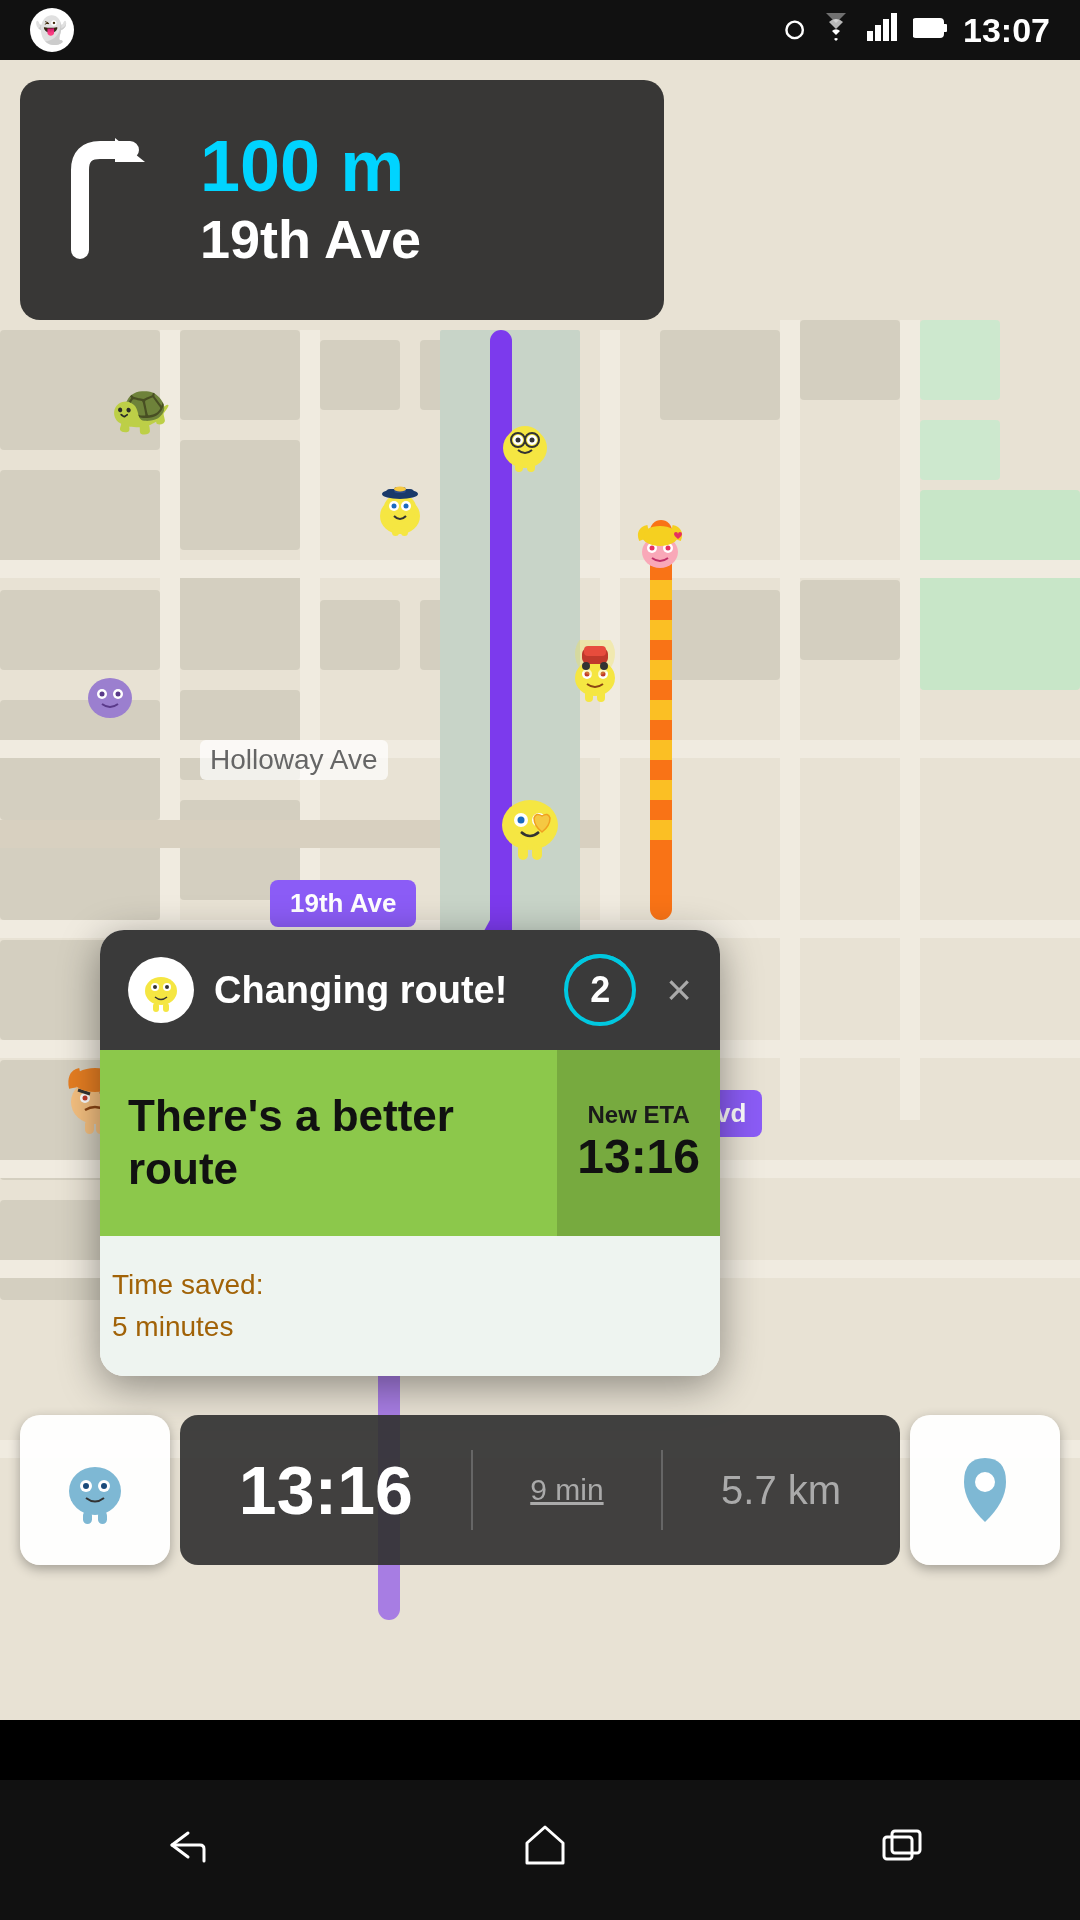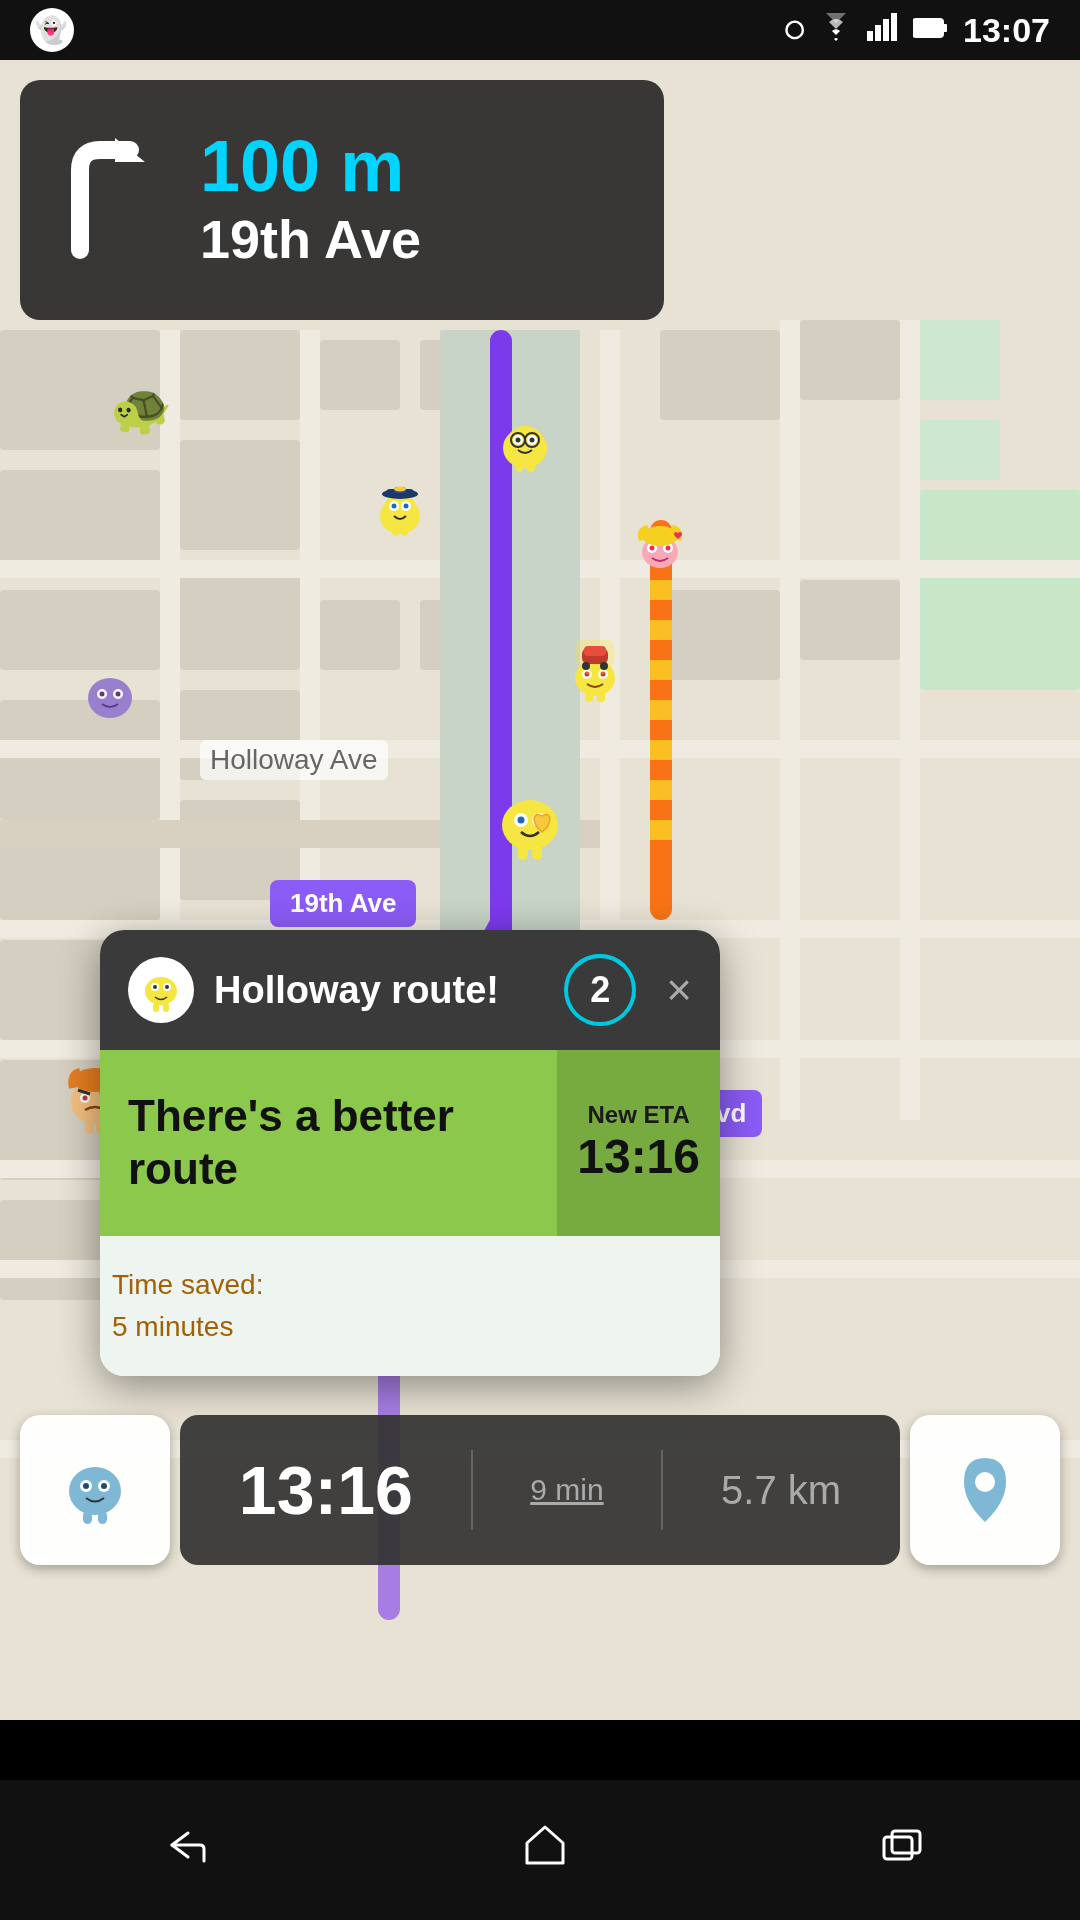--- a/index.html
+++ b/index.html
@@ -558,21 +558,21 @@
           <ellipse cx="22" cy="26" rx="16" ry="14" fill="#f5e642"></ellipse>
           <circle cx="16" cy="22" r="4" fill="white"></circle>
           <circle cx="28" cy="22" r="4" fill="white"></circle>
           <circle cx="16" cy="22" r="2" fill="#333"></circle>
           <circle cx="28" cy="22" r="2" fill="#333"></circle>
           <path d="M16 32 Q22 37 28 32" stroke="#333" stroke-width="1.5" fill="none"></path>
           <rect x="14" y="38" width="6" height="9" rx="3" fill="#f5e642"></rect>
           <rect x="24" y="38" width="6" height="9" rx="3" fill="#f5e642"></rect>
         </svg>
       </div>
-      <div class="notif-title">Holloway route!</div>
+      <div class="notif-title">Changing route!</div>
       <div class="notif-countdown">
         <span>2</span>
       </div>
       <div class="notif-close">×</div>
     </div>
     <div class="notif-body-green">
       <div class="notif-main-text">There's a better route</div>
       <div class="notif-eta-block">
         <div class="notif-eta-label">New ETA</div>
         <div class="notif-eta-time">13:16</div>

